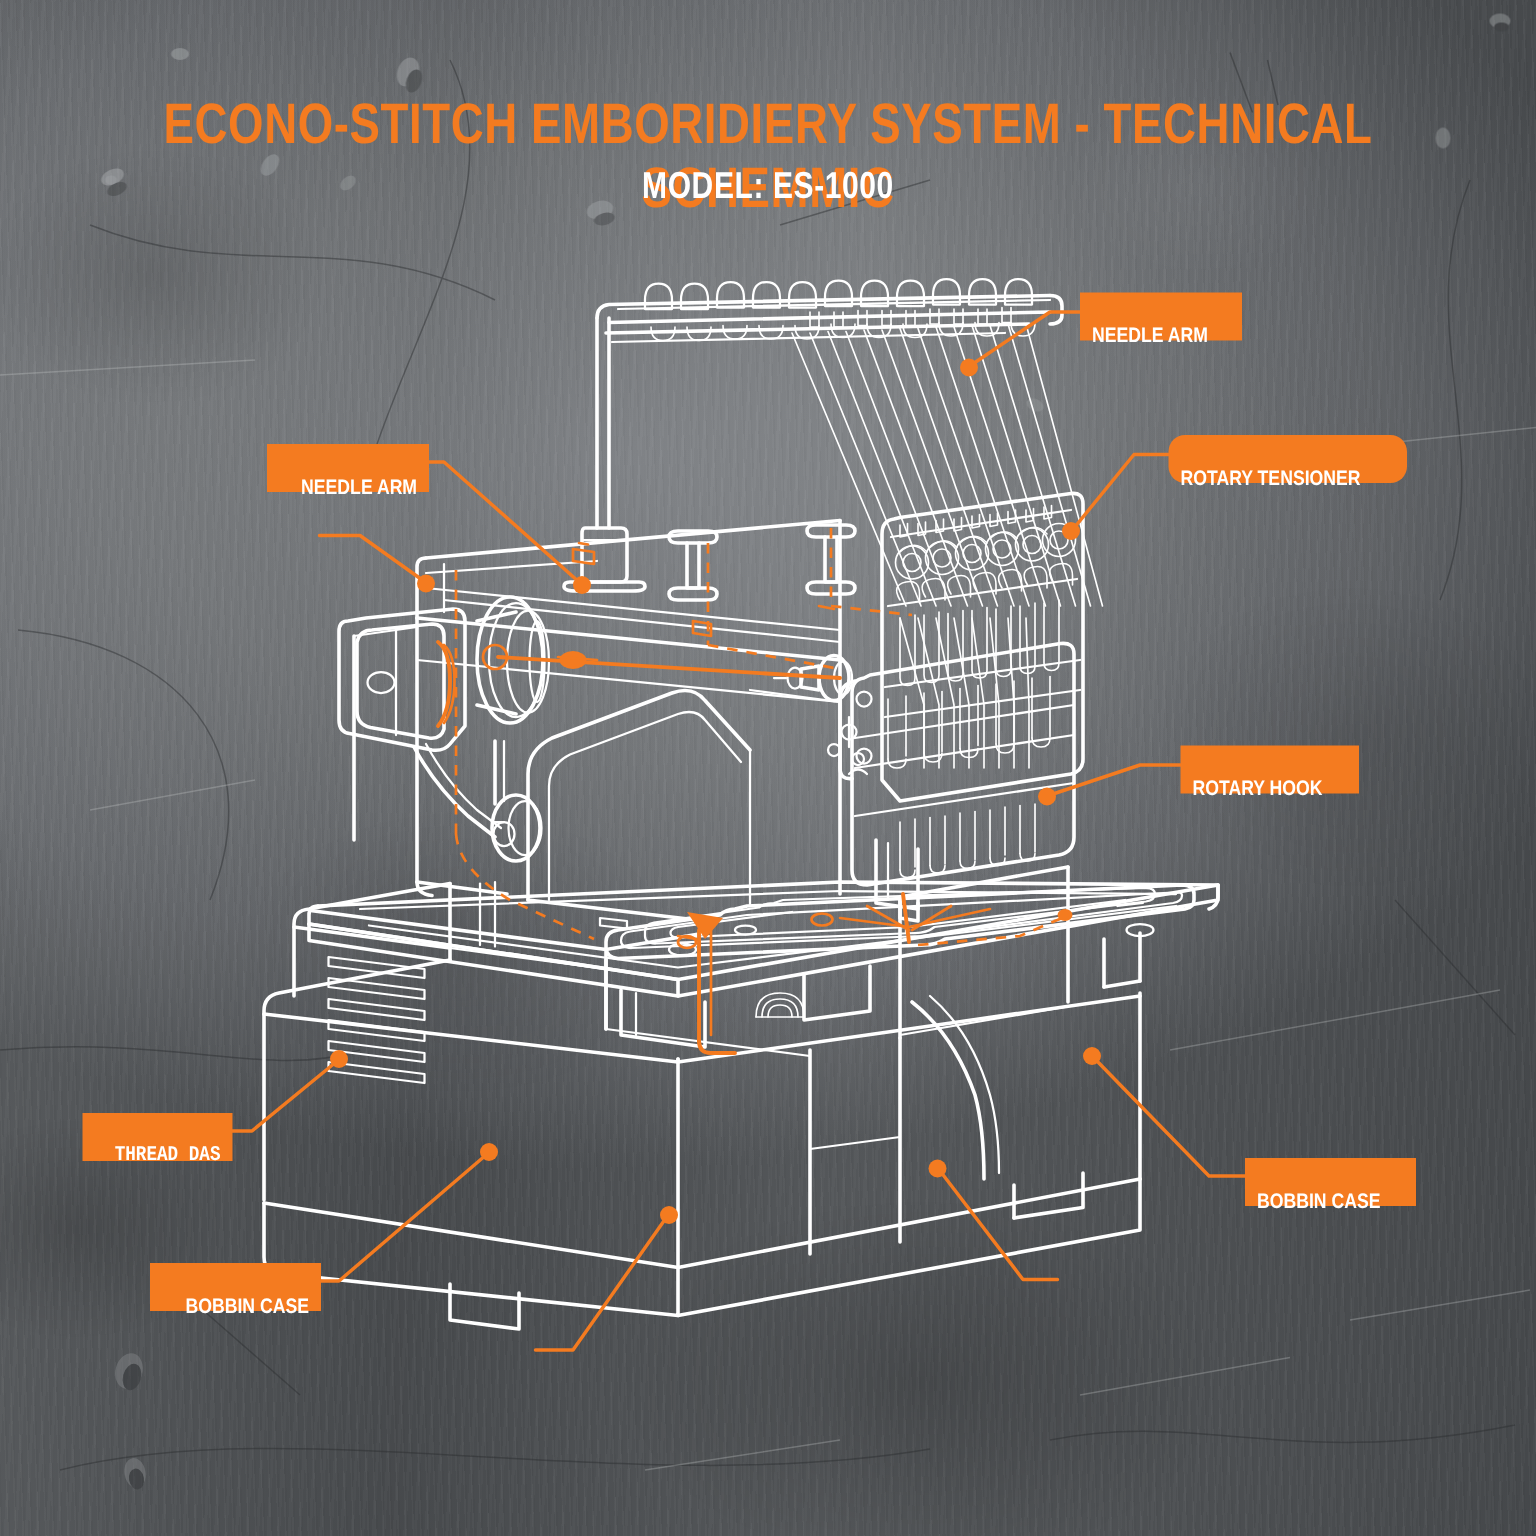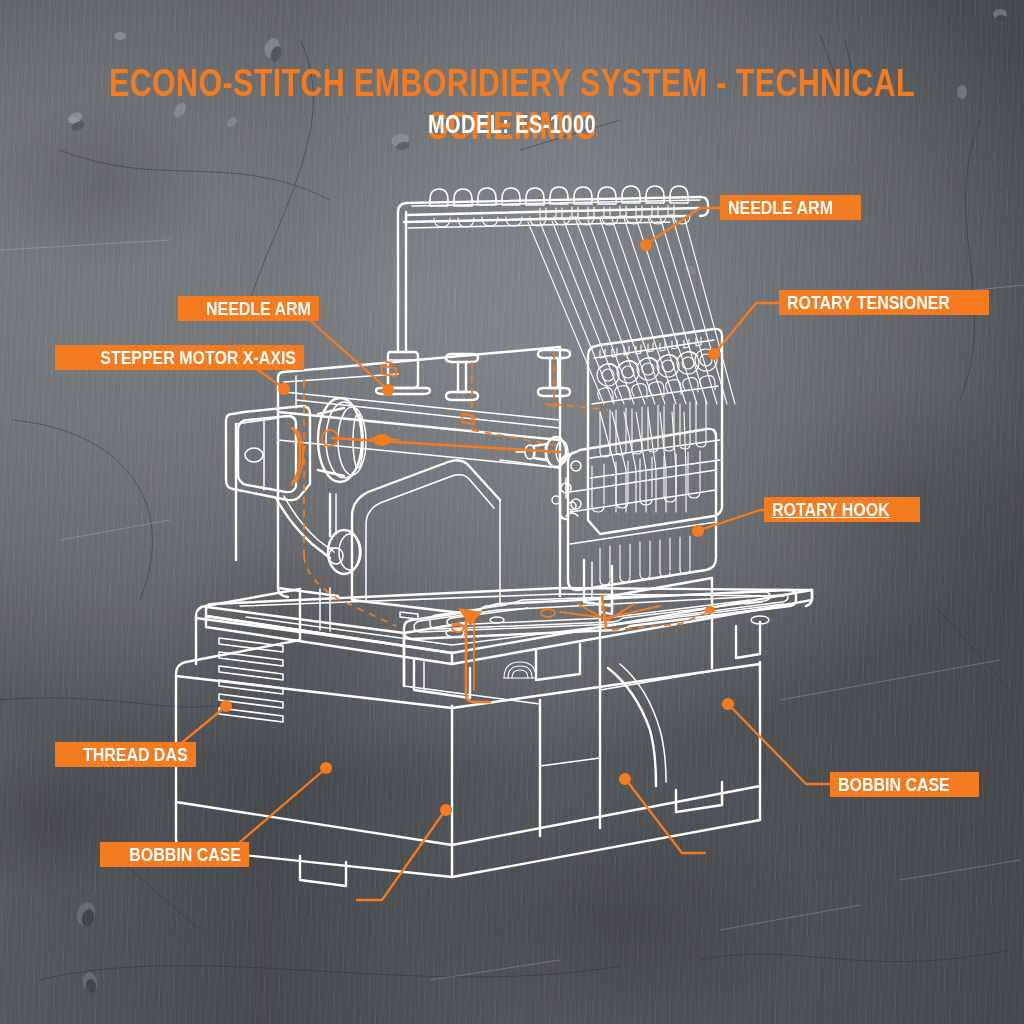--- a/index.html
+++ b/index.html
@@ -54,22 +54,22 @@
     text-transform:uppercase;
   }
   #subtitle{
     top:110px;left:0;font-size:25px;color:#ffffff;
     text-transform:uppercase;
   }
 
   
   .label{
     position:absolute;background:#F47B20;color:#fff;
-    font-weight:bold;font-size:19px;line-height:25px;
-    height:25px;padding:0 8px;white-space:nowrap;
+    font-weight:bold;font-size:14px;line-height:25px;
+    height:25px;padding:16px 8px;white-space:nowrap;
     text-transform:uppercase;box-sizing:border-box;
   }
   .label span{display:block;transform:scaleX(.84);transform-origin:left center;}
   .label.r{text-align:right;}
   .label.r span{transform-origin:right center;}
 
   
   #drawing{position:absolute;inset:0;}
   .w  {fill:none;stroke:#ffffff;stroke-width:2.4;stroke-linecap:round;stroke-linejoin:round;}
   .wt {fill:none;stroke:#ffffff;stroke-width:1.5;stroke-linecap:round;stroke-linejoin:round;}
@@ -610,36 +610,33 @@
       <circle class="ofill" cx="326" cy="768" r="6"></circle>
 
       <path class="leader" d="M357 900 L382 900 L444 812"></path>
       <circle class="ofill" cx="446" cy="810" r="6"></circle>
     </g>
   </svg>
 
   <div class="label" style="left:720px; top:195px;">
       <span>NEEDLE ARM</span>
     </div>
-  <div class="label" style="left:779px; top:290px;">
+  <div class="label" style="left:779px; top:290px;border-radius:11px;">
       <span>ROTARY TENSIONER</span>
     </div>
-  <div class="label" style="left:764px; top:497px;text-decoration:underline;">
+  <div class="label" style="left:787px; top:497px;">
       <span>ROTARY HOOK</span>
     </div>
   <div class="label" style="left:830px; top:772px;">
       <span>BOBBIN CASE</span>
     </div>
 
   <div class="label r" style="left:178px; top:296px;">
       <span>NEEDLE ARM</span>
     </div>
-  <div class="label r" style="left:55px;  top:345px;">
-      <span>STEPPER MOTOR X-AXIS</span>
-    </div>
-  <div class="label r" style="left:55px;  top:742px;">
+  <div class="label r" style="left:55px;  top:742px;font-family:Liberation Mono, monospace;">
       <span>THREAD DAS</span>
     </div>
   <div class="label r" style="left:100px; top:842px;">
       <span>BOBBIN CASE</span>
     </div>
 
 </div>
 
 </body></html>

